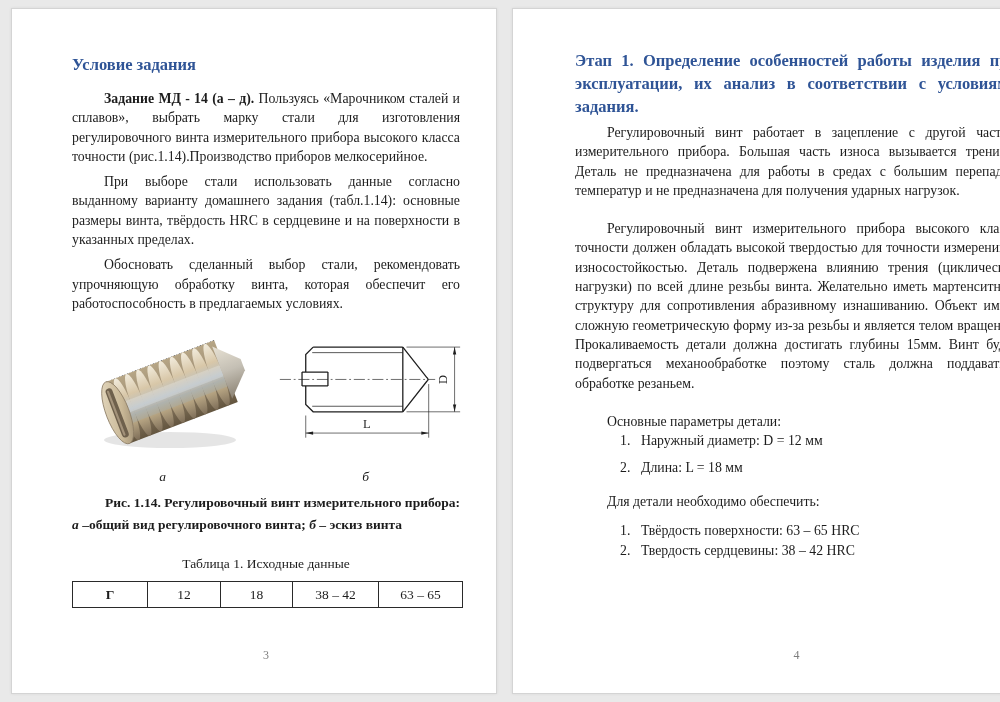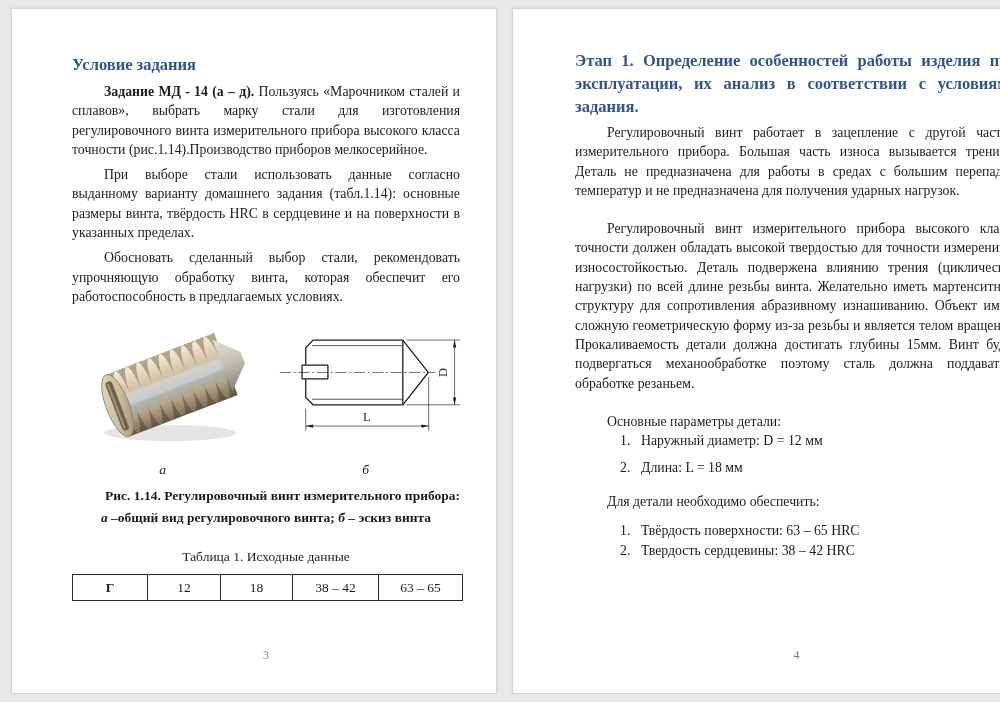--- a/index.html
+++ b/index.html
@@ -15,41 +15,41 @@
     position:absolute; top:8px; height:686px; background:#fff;
     border:1px solid #d4d4d4;
     box-shadow:0 0 3px rgba(0,0,0,.07);
   }
   .page-left  { left:11px;  width:486px; padding:44px 36px 0 60px; }
   .page-right { left:512px; width:538px; padding:40px 31px 0 62px; }
 
   h1.doc-heading {
     font-size:16.5px; line-height:23px; font-weight:bold; color:#2F5496;
   }
-  .page-left h1.doc-heading { margin-bottom:6px; }
+  .page-left h1.doc-heading { margin-bottom:13px; }
   .page-right h1.doc-heading { text-align:justify; margin-bottom:5px; }
 
   p.body-par {
     font-size:13.8px; line-height:19.3px; text-align:justify;
     text-indent:32px; margin-bottom:6px;
   }
   .page-right p.body-par { margin-bottom:19px; }
   .lead-bold { font-weight:bold; }
 
   
   .figure-row { display:flex; align-items:center; margin-top:14px; margin-left:6px; }
   .fig-photo-box { width:182px; }
   .fig-draw-box  { margin-left:18px; }
   .fig-labels { display:flex; margin-top:10px; font-size:13.5px; font-style:italic; }
   .fig-label-a { width:188px; text-align:center; }
   .fig-label-b { width:196px; text-align:center; margin-left:18px; }
   .fig-caption {
     text-align:right; font-size:13.5px; font-weight:bold; margin-top:7px; line-height:22px;
   }
-  .fig-legend { text-align:center; font-size:13.5px; font-weight:bold; line-height:22px; }
+  .fig-legend { text-align:left; font-size:13.5px; font-weight:bold; line-height:22px; }
   .it { font-style:italic; }
 
   .table-title { text-align:center; font-size:13.5px; margin-top:20px; margin-bottom:9px; }
 
   table.data-table { width:100%; border-collapse:collapse; font-size:13px; table-layout:fixed; }
   table.data-table th, table.data-table td {
     border:1.5px solid #2a2a2a; text-align:center; vertical-align:middle; padding:2px 1px;
   }
   table.data-table th { font-weight:bold; line-height:15px; height:37px; }
   table.data-table td { height:26px; font-size:13.5px; }

